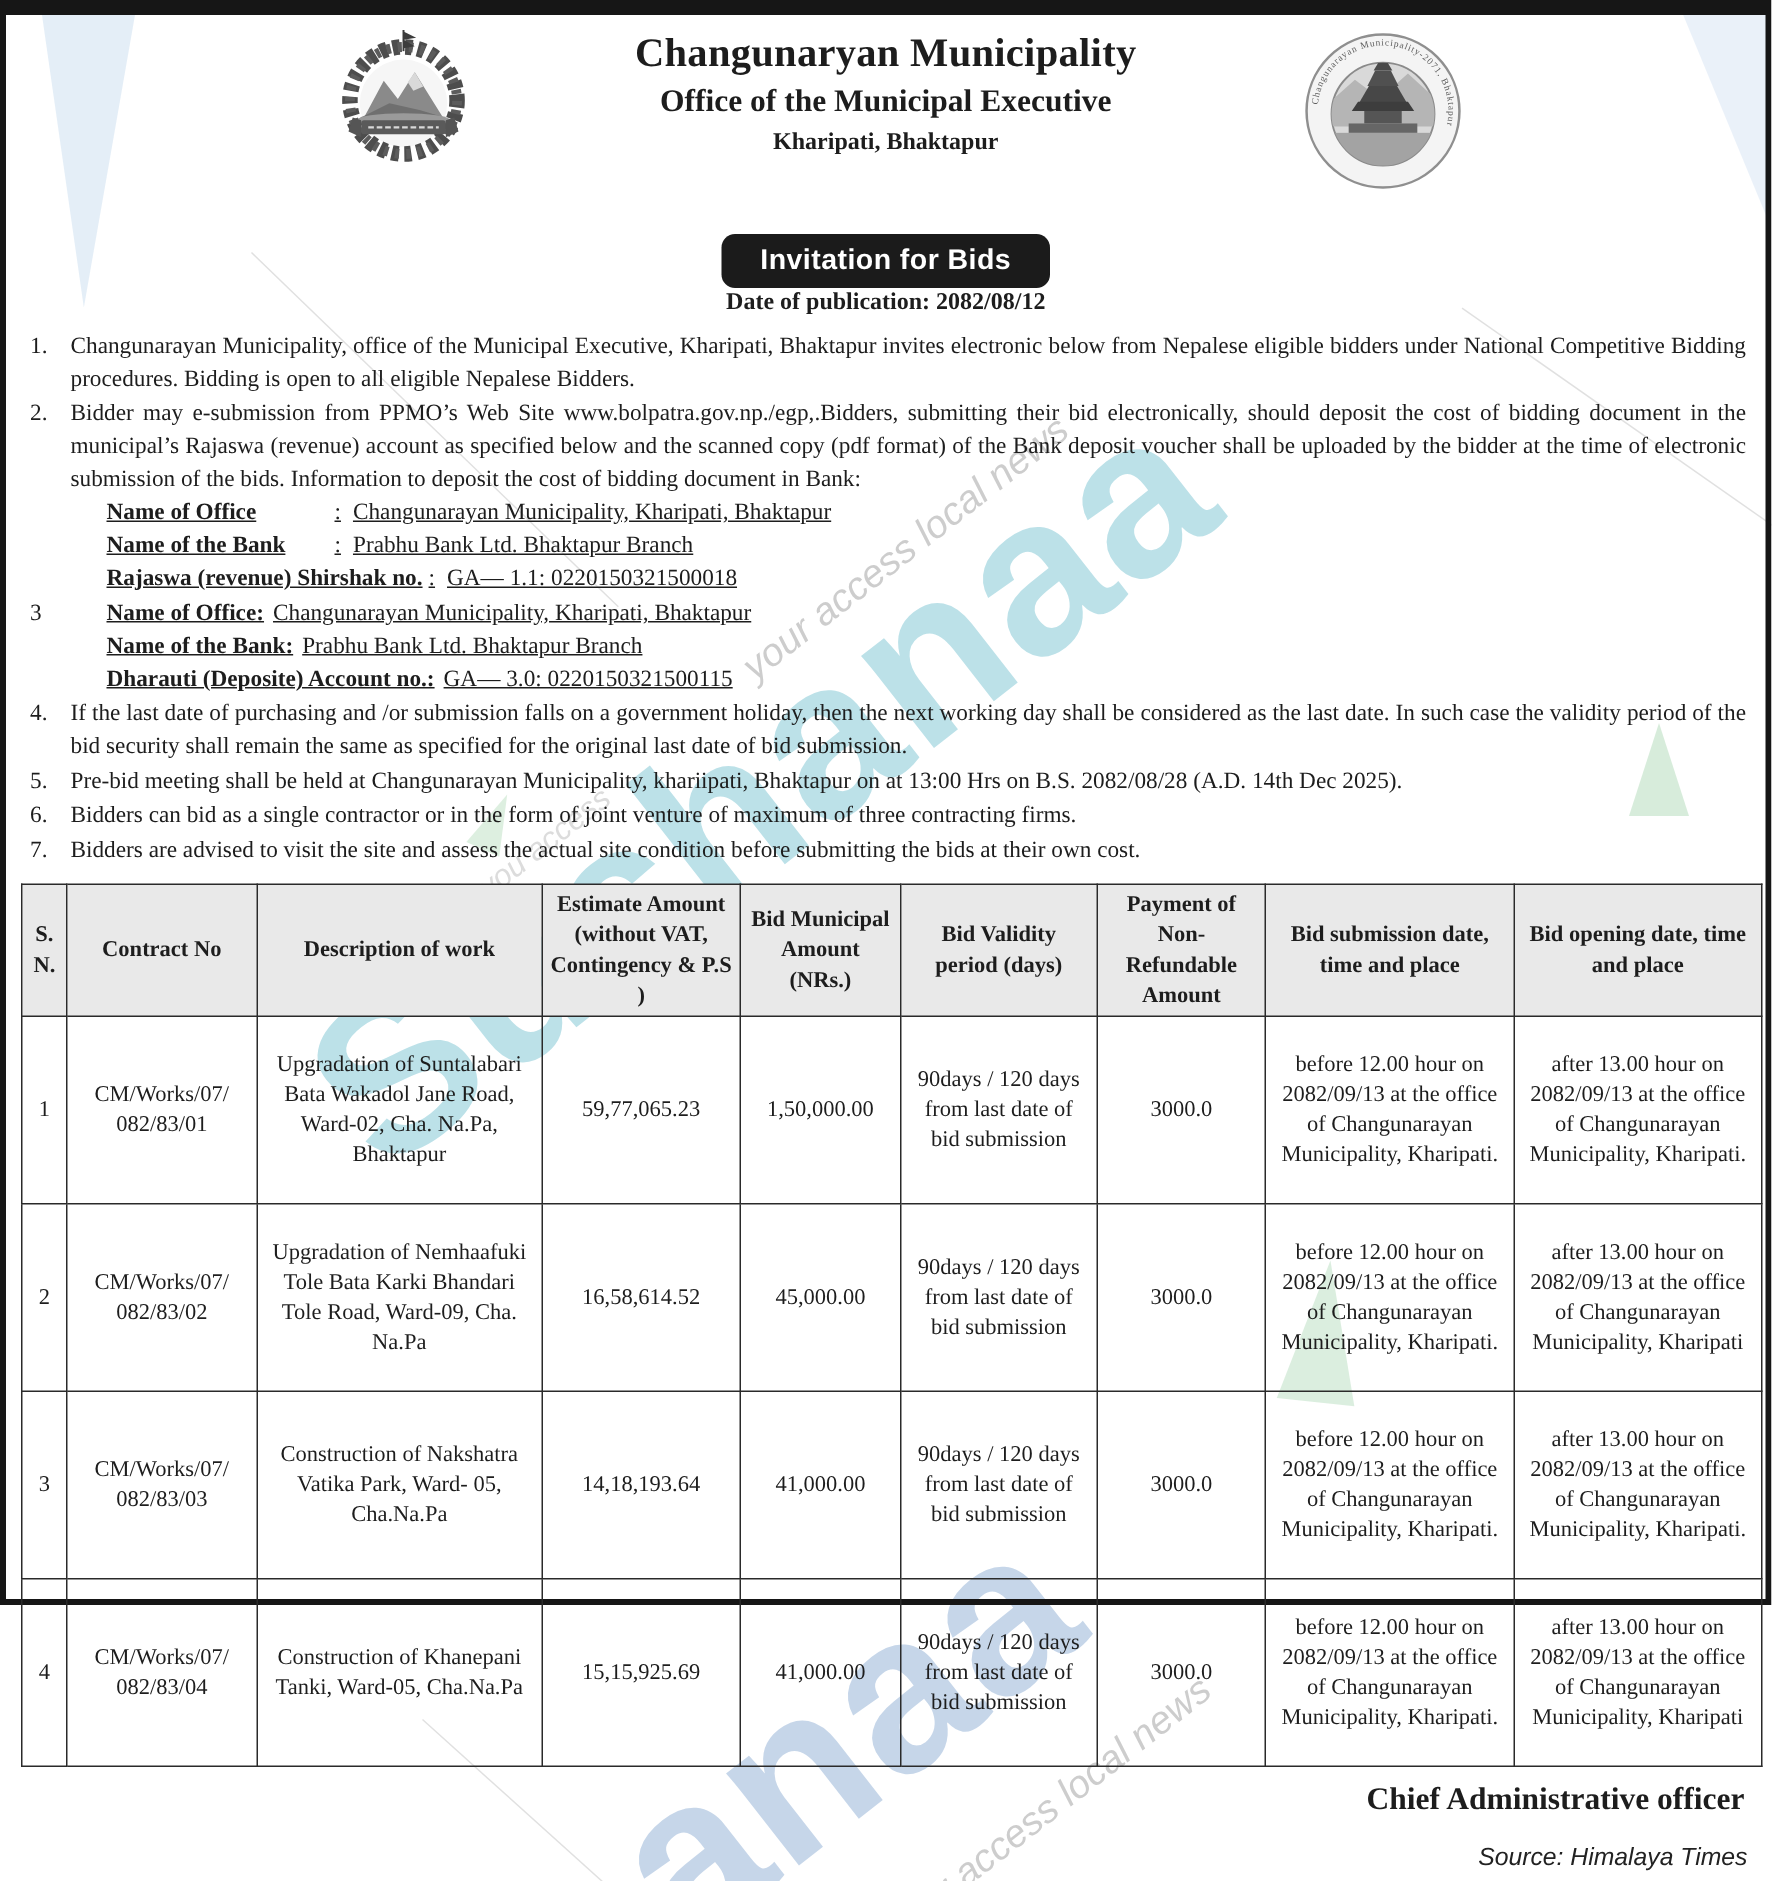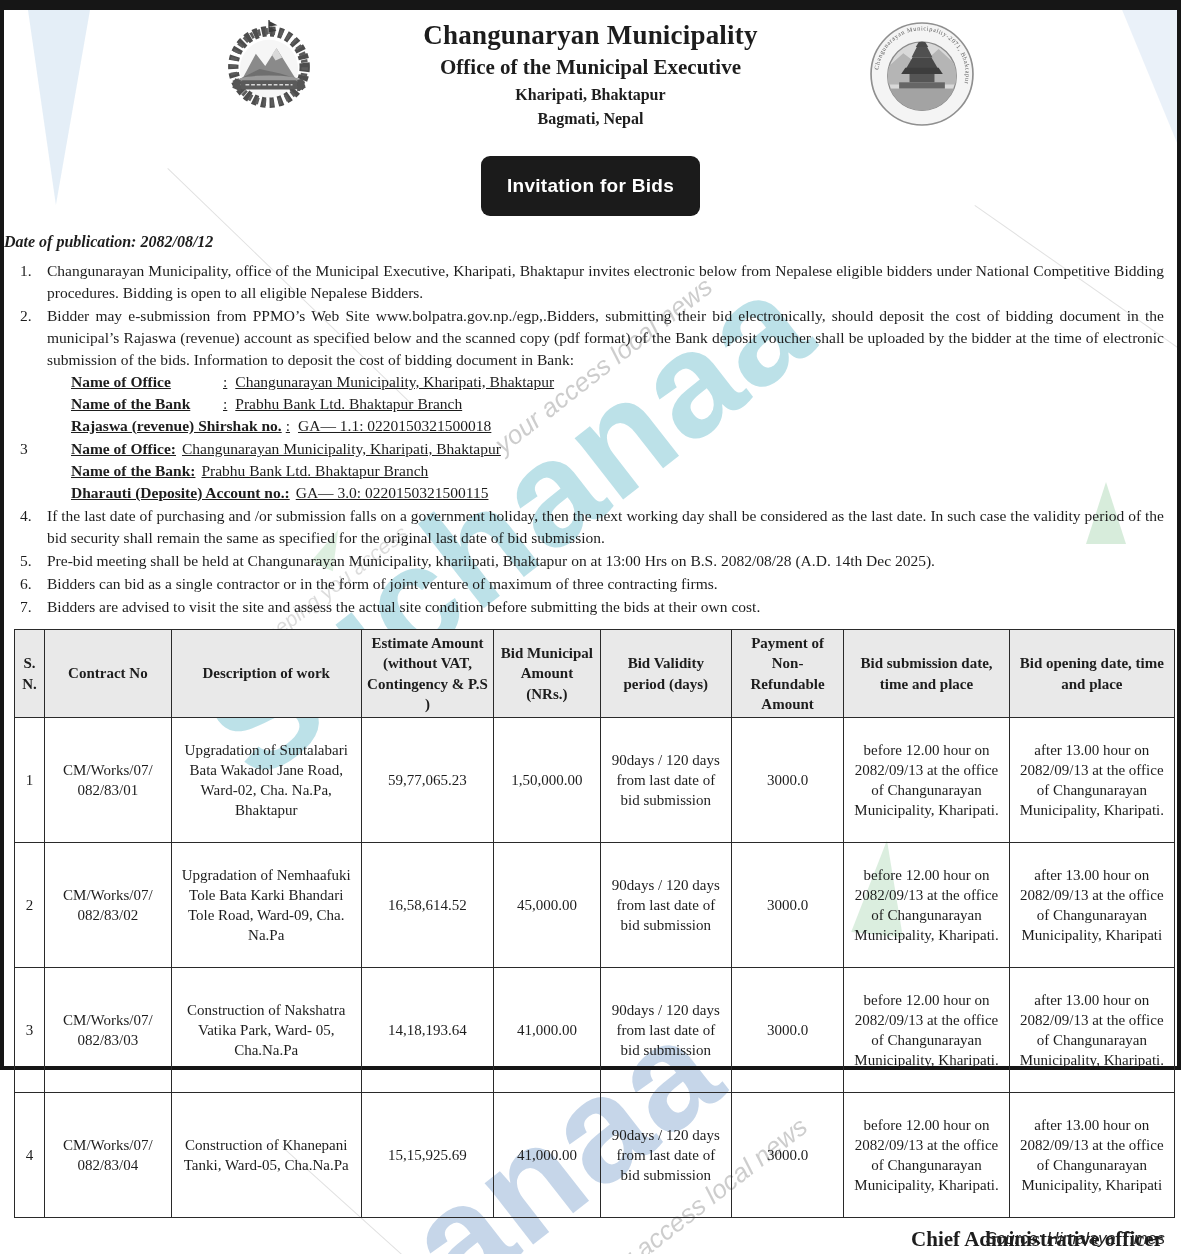--- a/index.html
+++ b/index.html
@@ -41,23 +41,23 @@
   .hdr-text{text-align:center;padding-top:4px;}
   .title{font-size:27px;font-weight:bold;margin:0;letter-spacing:.2px;}
   .office{font-size:21px;font-weight:bold;margin-top:4px;}
   .addr{font-size:16px;font-weight:bold;margin-top:6px;}
   .emblem{position:absolute;left:218px;top:2px;width:94px;height:98px;}
   .seal{position:absolute;left:862px;top:6px;width:112px;height:104px;}
   .banner-row{text-align:center;margin-top:8px;}
   .banner{
     display:inline-block;background:#1b1b1b;color:#ffffff;
     font-family:"Liberation Sans",sans-serif;font-weight:bold;font-size:19px;
-    padding:19px 26px;border-radius:9px;letter-spacing:.3px;
-  }
-  .pubdate{text-align:left;font-weight:bold;font-size:16px;margin-top:17px;font-style:italic;}
+    padding:7px 26px;border-radius:9px;letter-spacing:.3px;
+  }
+  .pubdate{text-align:center;font-weight:bold;font-size:16px;margin-top:1px;}
 
   
   .notices{margin:9px 13px 0 16px;font-size:15.5px;line-height:1.42;}
   .notice{display:flex;margin-bottom:1px;}
   .notice-num{width:27px;flex:0 0 27px;}
   .notice-body{flex:1;text-align:justify;}
   .detail{display:flex;margin-left:24px;text-decoration:underline;}
   .dlabel{font-weight:bold;white-space:nowrap;}
   .aligned .dlabel{min-width:148px;}
   .dcolon{margin:0 8px 0 4px;}
@@ -117,21 +117,20 @@
       <polygon points="14,62 20,64 20,76 11,72" fill="#555555"></polygon>
       <polygon points="86,62 80,64 80,76 89,72" fill="#555555"></polygon>
       <rect x="20" y="64" width="60" height="10" rx="2" fill="#5a5a5a"></rect>
       <line x1="25" y1="69" x2="75" y2="69" stroke="#d8d8d8" stroke-width="1.6" stroke-dasharray="4 2"></line>
     </svg>
 
     <div class="hdr-text">
       <h1 class="title">Changunaryan Municipality</h1>
       <div class="office">Office of the Municipal Executive</div>
       <div class="addr">Kharipati, Bhaktapur</div>
-      <div class="addr">Bagmati, Nepal</div>
     </div>
 
     <svg class="seal" viewBox="0 0 100 100" aria-hidden="true">
       <defs>
         <path id="sealArc" d="M 50,50 m -42,0 a 42,42 0 1,1 84,0 a 42,42 0 1,1 -84,0"></path>
         <clipPath id="sealClip">
             <circle cx="50" cy="52" r="33"></circle>
           </clipPath>
       </defs>
       <circle cx="50" cy="50" r="49" fill="#f4f4f4" stroke="#8f8f8f" stroke-width="1.6"></circle>

